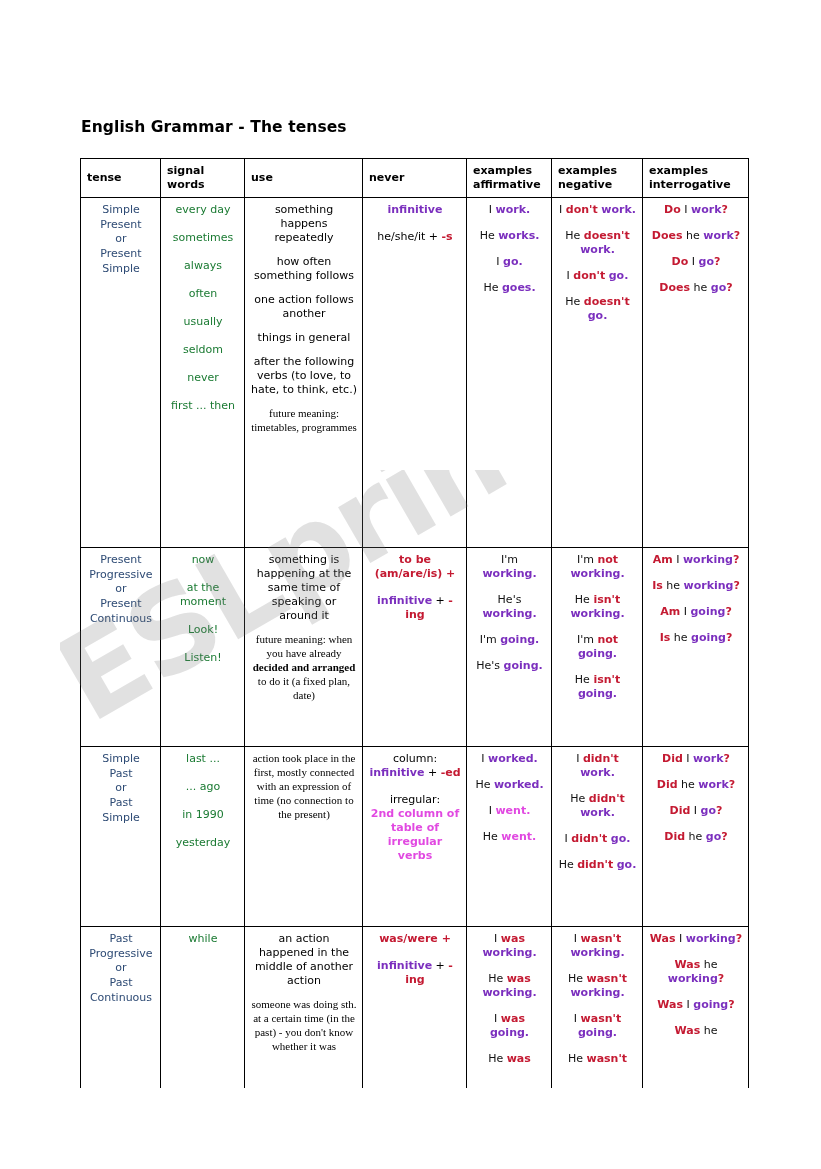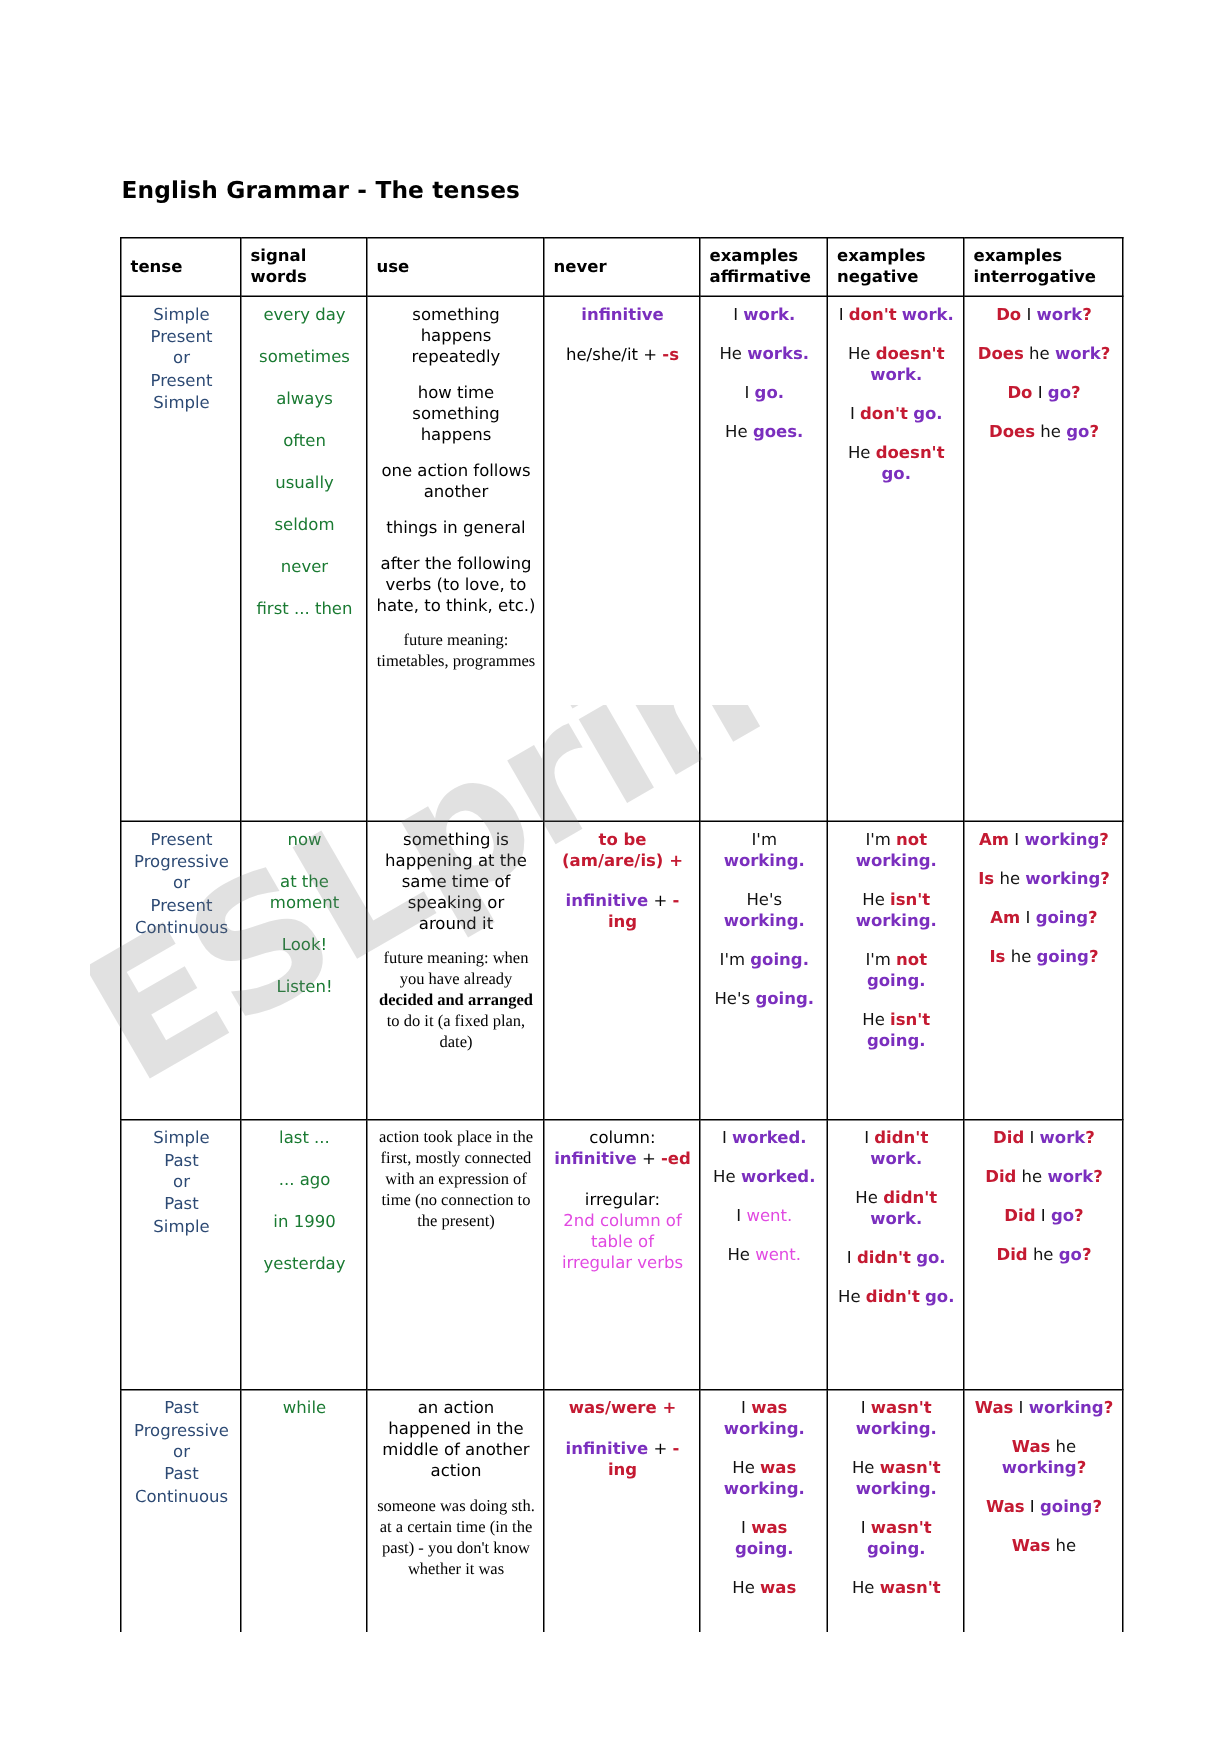--- a/index.html
+++ b/index.html
@@ -109,21 +109,21 @@
   tr.row-1 td { height: 338px; }
   tr.row-2 td { height: 187px; }
   tr.row-3 td { height: 168px; }
   tr.row-4 td { height: 172px; }
 
   
   .c-tensename { color: #2d4a74; }
   .c-green     { color: #1a7a32; font-weight: normal; }
   .c-purple    { color: #7b2fbe; font-weight: bold; }
   .c-red       { color: #c41a32; font-weight: bold; }
-  .c-magenta   { color: #e149e1; font-weight: normal; }
+  .c-magenta   { color: #e149e1; font-weight: bold; }
   .c-black     { color: #111111; }
   .c-plain     { color: #000000; }
   .bold        { font-weight: bold; }
 
   
   td.vmid { vertical-align: middle; }
 
   .stack-use > div { margin-bottom: 10px; }
   .stack-use > div:last-child { margin-bottom: 0; font-family: Liberation Serif, serif; }
 
@@ -202,21 +202,21 @@
               <div class="c-green">often</div>
               <div class="c-green">usually</div>
               <div class="c-green">seldom</div>
               <div class="c-green">never</div>
               <div class="c-green">first ... then</div>
             </div>
           </td>
           <td>
             <div class="stack-use">
               <div>something happens repeatedly</div>
-              <div>how time something happens</div>
+              <div>how often something follows</div>
               <div>one action follows another</div>
               <div>things in general</div>
               <div>after the following verbs (to love, to hate, to think, etc.)</div>
               <div>future meaning: timetables, programmes</div>
             </div>
           </td>
           <td class="vmid">
             <div class="form-stack">
               <div class="c-purple">infinitive</div>
               <div><span class="c-plain">he/she/it + </span><span class="c-red">-s</span></div>

